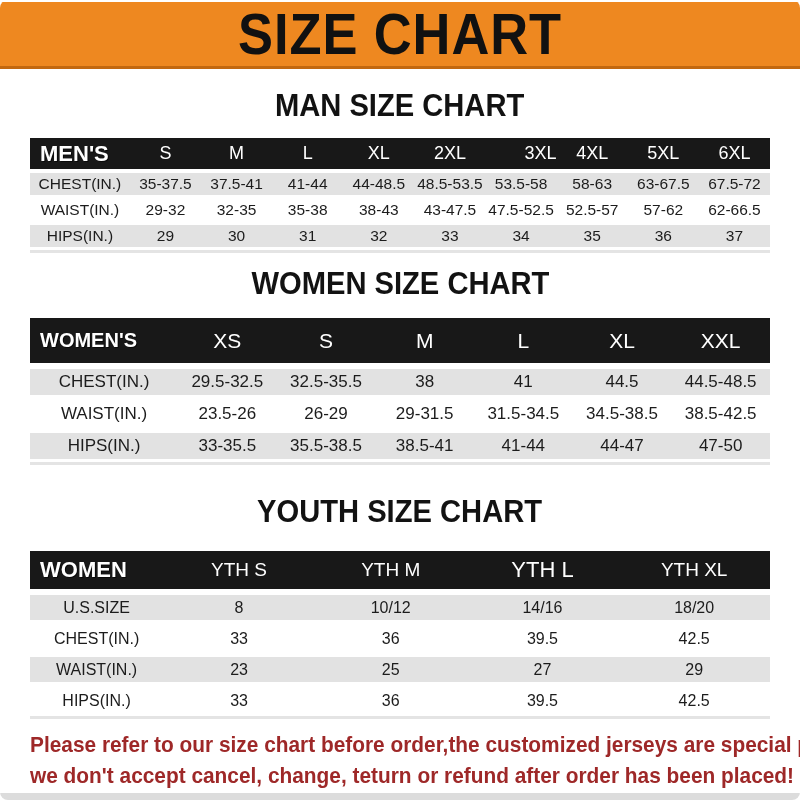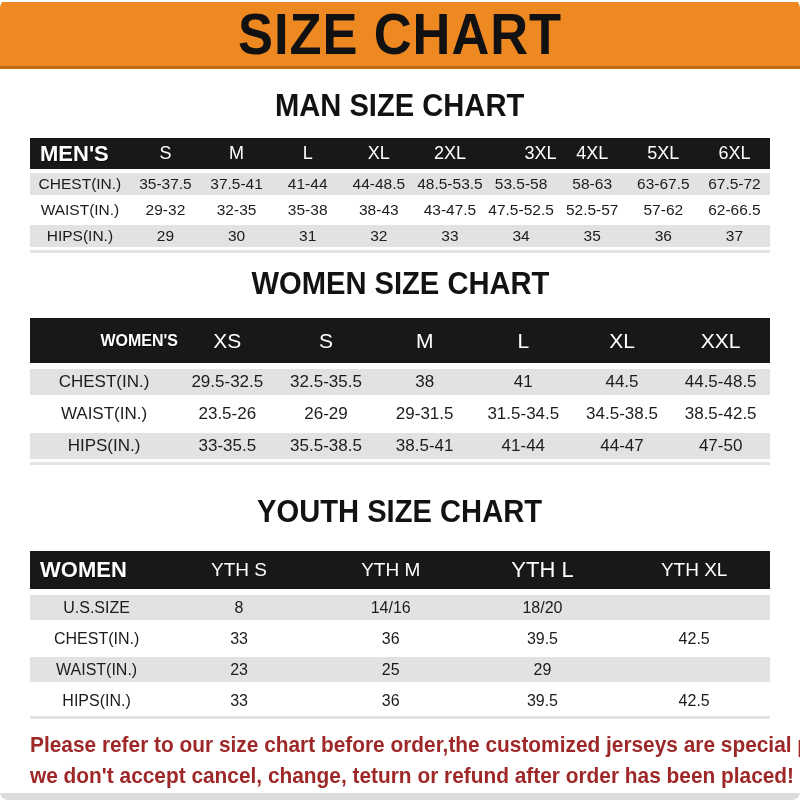--- a/index.html
+++ b/index.html
@@ -163,21 +163,21 @@
         <span class="size-cell" style="font-size: 15.5px;">36</span>
         <span class="size-cell" style="font-size: 15.5px;">37</span>
       </div>
     </div>
 
   <div class="section-heading" id="women-heading">
     <span>WOMEN SIZE CHART</span>
   </div>
   <div class="size-table" id="women-table">
       <div class="thead" style="grid-template-columns: 20% repeat(6, 1fr); height: 45px;">
-        <span class="row-label" style="font-size: 16px; text-align: right;">WOMEN'S</span>
+        <span class="row-label" style="font-size: 20px;">WOMEN'S</span>
         <span class="col-head" style="font-size: 21px;">XS</span>
         <span class="col-head" style="font-size: 21px;">S</span>
         <span class="col-head" style="font-size: 21px;">M</span>
         <span class="col-head" style="font-size: 21px;">L</span>
         <span class="col-head" style="font-size: 21px;">XL</span>
         <span class="col-head" style="font-size: 21px;">XXL</span>
       </div>
       <div class="trow" style="grid-template-columns: 20% repeat(6, 1fr); height: 26px; margin-top: 6px;">
         <span class="row-label" style="font-size: 17px;">CHEST(IN.)</span>
         <span class="size-cell" style="font-size: 17px;">29.5-32.5</span>
@@ -214,34 +214,36 @@
       <div class="thead" style="grid-template-columns: 18% repeat(4, 1fr); height: 38px;">
         <span class="row-label" style="font-size: 22px;">WOMEN</span>
         <span class="col-head" style="font-size: 19px;">YTH S</span>
         <span class="col-head" style="font-size: 19px;">YTH M</span>
         <span class="col-head" style="font-size: 22px; text-align: center;">YTH L</span>
         <span class="col-head" style="font-size: 19px;">YTH XL</span>
       </div>
       <div class="trow" style="grid-template-columns: 18% repeat(4, 1fr); height: 25px; margin-top: 6px;">
         <span class="row-label" style="font-size: 16px;">U.S.SIZE</span>
         <span class="size-cell" style="font-size: 16px;">8</span>
+        <span class="size-cell" style="font-size: 16px;">10/12</span>
         <span class="size-cell" style="font-size: 16px;">14/16</span>
         <span class="size-cell" style="font-size: 16px;">18/20</span>
       </div>
       <div class="trow" style="grid-template-columns: 18% repeat(4, 1fr); height: 25px; margin-top: 6px;">
         <span class="row-label" style="font-size: 16px;">CHEST(IN.)</span>
         <span class="size-cell" style="font-size: 16px;">33</span>
         <span class="size-cell" style="font-size: 16px;">36</span>
         <span class="size-cell" style="font-size: 16px;">39.5</span>
         <span class="size-cell" style="font-size: 16px;">42.5</span>
       </div>
       <div class="trow" style="grid-template-columns: 18% repeat(4, 1fr); height: 25px; margin-top: 6px;">
         <span class="row-label" style="font-size: 16px;">WAIST(IN.)</span>
         <span class="size-cell" style="font-size: 16px;">23</span>
         <span class="size-cell" style="font-size: 16px;">25</span>
+        <span class="size-cell" style="font-size: 16px;">27</span>
         <span class="size-cell" style="font-size: 16px;">29</span>
       </div>
       <div class="trow" style="grid-template-columns: 18% repeat(4, 1fr); height: 25px; margin-top: 6px;">
         <span class="row-label" style="font-size: 16px;">HIPS(IN.)</span>
         <span class="size-cell" style="font-size: 16px;">33</span>
         <span class="size-cell" style="font-size: 16px;">36</span>
         <span class="size-cell" style="font-size: 16px;">39.5</span>
         <span class="size-cell" style="font-size: 16px;">42.5</span>
       </div>
     </div>

